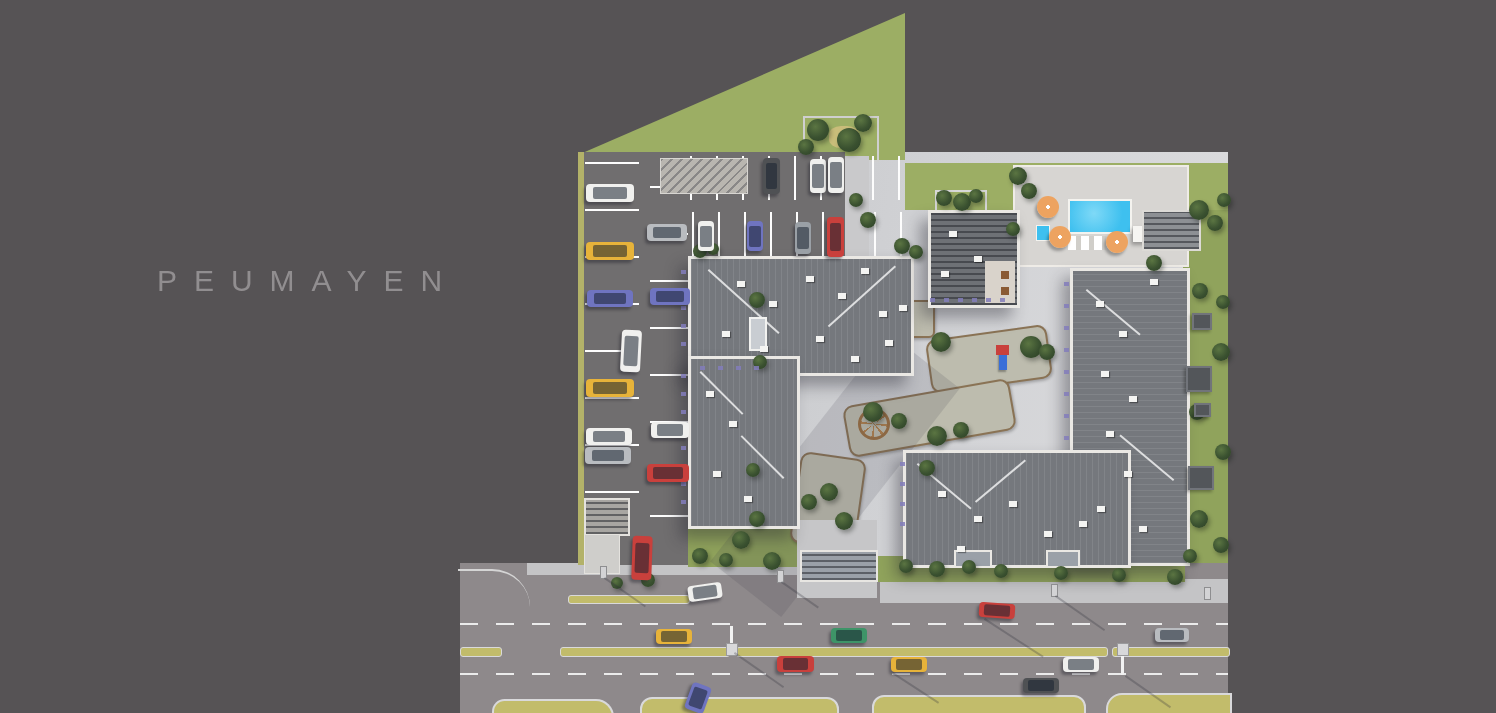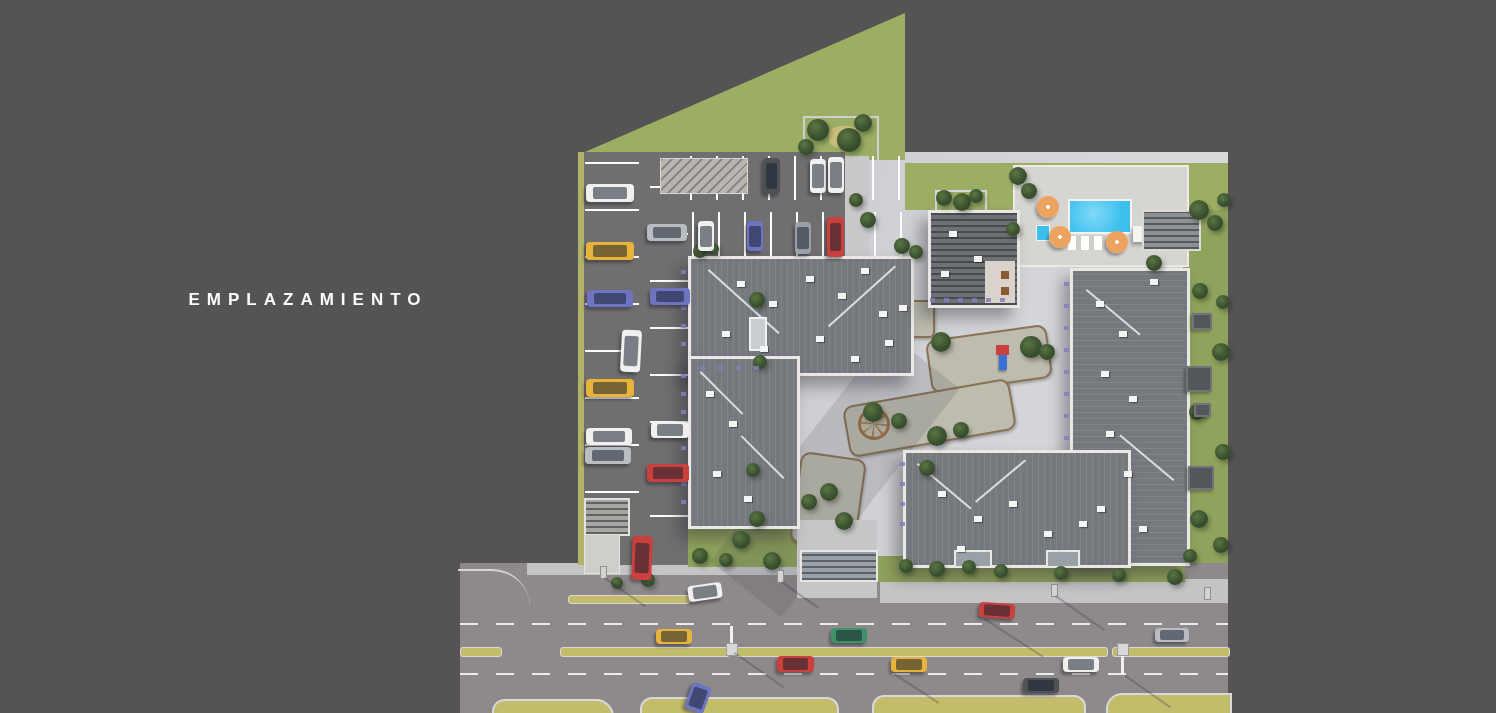--- a/index.html
+++ b/index.html
@@ -48,21 +48,21 @@
         background-image:repeating-linear-gradient(90deg,#ebebeb 0 18px,rgba(0,0,0,0) 18px 36px);}
   .stall-h{position:absolute;background-image:repeating-linear-gradient(180deg,#fdfdfd 0 2px,rgba(0,0,0,0) 2px 47px);}
   .stall-v{position:absolute;background-image:repeating-linear-gradient(90deg,#fdfdfd 0 2px,rgba(0,0,0,0) 2px 26px);}
 </style>
 </head>
 <body>
 
 <div id="stage">
 
   <div id="title-block">
-    <div class="view-label">EMPLAZAMIENTO</div>
+    <div class="brand-name">PEUMAYEN</div>
   </div>
 
   <div id="siteplan" class="abs" style="left:0;top:0;width:1496px;height:713px;">
 
     <div class="abs paving" style="left:583px;top:152px;width:645px;height:411px;
          background:linear-gradient(100deg,#c3c4c7 0%,#d2d3d6 55%,#dcdcde 100%);"></div>
 
     <div class="abs street-asphalt" style="left:460px;top:563px;width:768px;height:150px;">
       <div class="abs sidewalk" style="left:67px;top:0;width:356px;height:12px;"></div>
       <div class="abs sidewalk" style="left:420px;top:16px;width:348px;height:24px;"></div>

